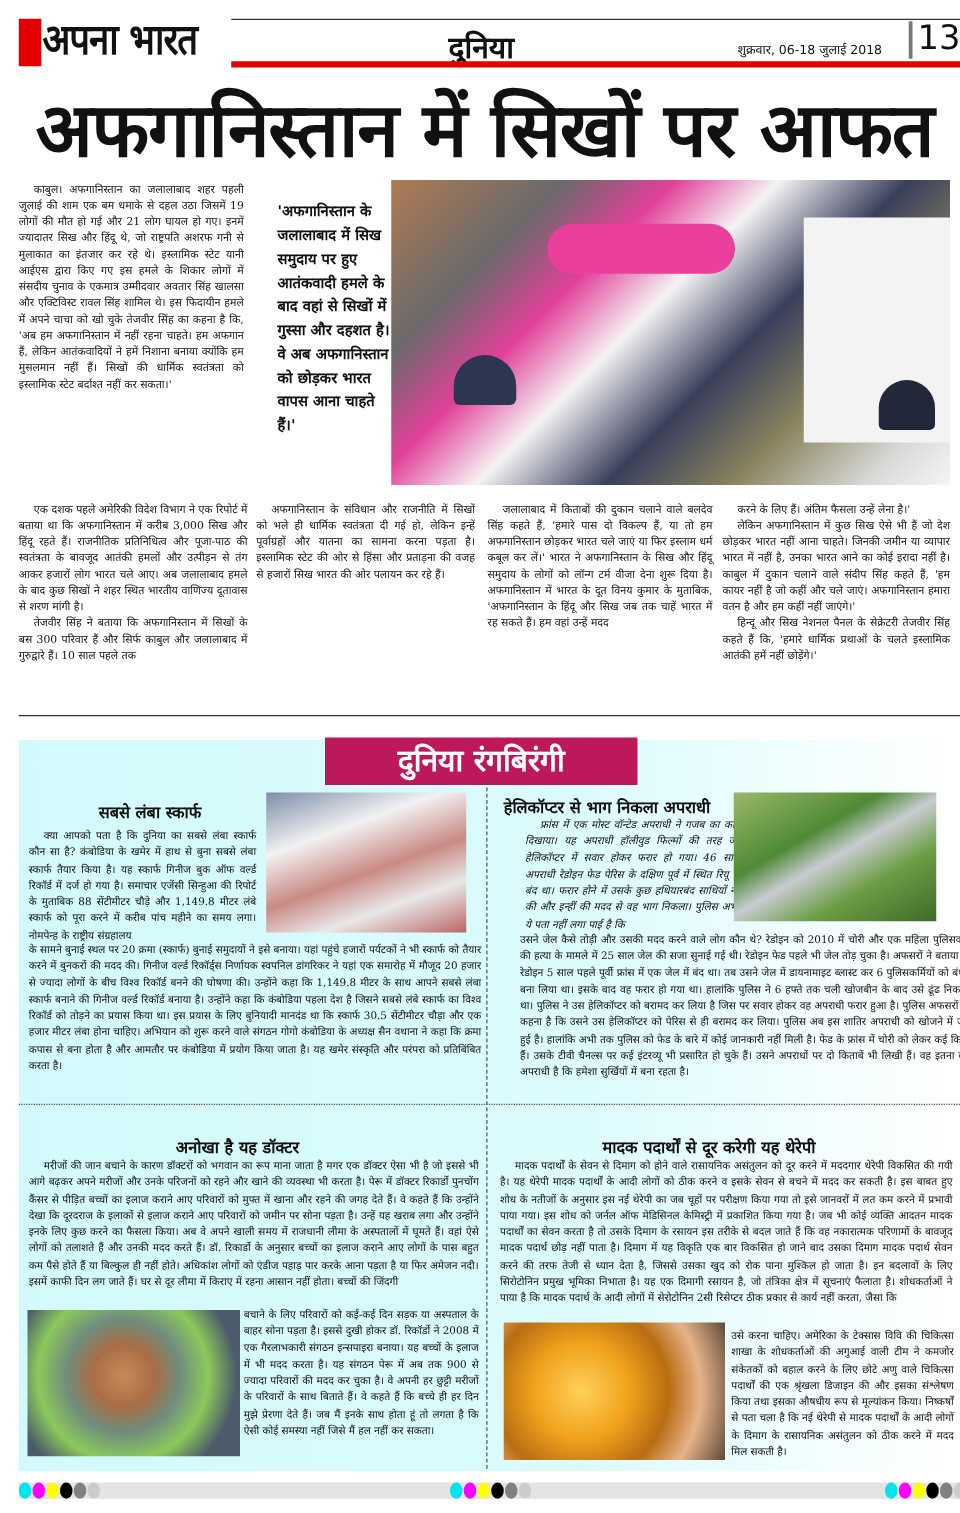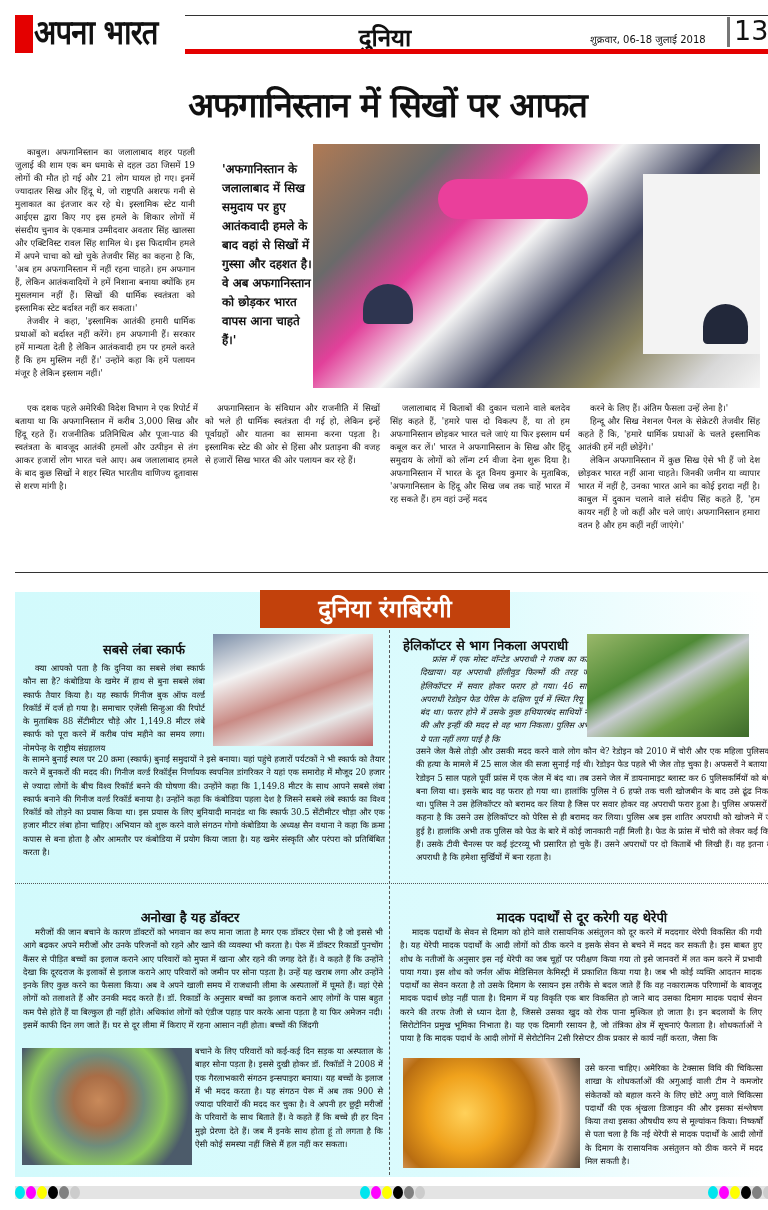--- a/index.html
+++ b/index.html
@@ -8,56 +8,56 @@
   
   #brand-bar{left:15px;top:15px;width:18px;height:38px;background:#e40000;}
   #brand{left:34px;top:10px;font-family:"DejaVu Sans",sans-serif;font-size:34px;font-weight:bold;letter-spacing:-1px;line-height:44px;transform:scaleX(0.86);transform-origin:left;}
   #top-rule{left:185px;top:15px;width:583px;height:1px;background:#333;}
   #red-rule{left:185px;top:49px;width:583px;height:5px;background:#e40000;}
   #section{left:330px;top:20px;width:110px;text-align:center;font-family:"DejaVu Sans",sans-serif;font-size:24px;font-weight:bold;}
   #date{left:590px;top:32px;font-family:"DejaVu Sans",sans-serif;font-size:10px;}
   #pg-sep{left:727px;top:17px;width:3px;height:30px;background:#777;}
   #page-no{left:734px;top:15px;font-family:"DejaVu Sans",sans-serif;font-size:27px;}
   
-  #headline{left:10px;top:72px;width:755px;font-family:"DejaVu Sans",sans-serif;font-size:34px;font-weight:900;line-height:66px;text-align:center;letter-spacing:-1px;}
+  #headline{left:10px;top:72px;width:755px;font-family:"DejaVu Sans",sans-serif;font-size:60px;font-weight:900;line-height:66px;text-align:center;letter-spacing:-1px;}
   .col{position:absolute;font-size:8.6px;line-height:13px;text-align:justify;}
   .col p{text-indent:12px;}
   #c1{left:15px;top:146px;width:180px;}
   #c1b{left:15px;top:402px;width:183px;}
   #c2{left:205px;top:402px;width:175px;}
   #c3{left:390px;top:402px;width:180px;}
   #c4{left:578px;top:402px;width:182px;}
   #quote{left:222px;top:160px;width:92px;font-family:"DejaVu Sans",sans-serif;font-size:11.8px;font-weight:bold;line-height:19px;}
   #photo-sikh{left:313px;top:144px;width:447px;height:244px;background:linear-gradient(135deg,#b07a54 0%,#6a6a6a 20%,#e2409a 33%,#f4f4f4 45%,#3a3f5c 60%,#8b8560 75%,#d8d8d8 90%,#f6f6f6 100%);}
   #photo-sikh .pink{position:absolute;left:125px;top:35px;width:150px;height:40px;background:#ea3f9b;border-radius:20px;}
   #photo-sikh .amb{position:absolute;left:330px;top:30px;width:117px;height:180px;background:#f3f3f3;}
   #photo-sikh .t1{position:absolute;left:50px;top:140px;width:50px;height:40px;background:#2e3550;border-radius:25px 25px 5px 5px;}
   #photo-sikh .t2{position:absolute;left:390px;top:160px;width:45px;height:40px;background:#22283a;border-radius:25px 25px 5px 5px;}
   #rule-mid{left:15px;top:572px;width:753px;height:1px;background:#333;}
   
   #rang-box{left:15px;top:592px;width:640px;height:585px;background:linear-gradient(90deg,#d2fafc 0%,#dcfbfd 60%,#ffffff 100%);}
-  #rang-title{left:260px;top:590px;width:250px;height:38px;background:#c2410c;color:#fff;font-family:"DejaVu Sans",sans-serif;font-size:24px;font-weight:bold;text-align:center;line-height:38px;}
+  #rang-title{left:260px;top:590px;width:250px;height:38px;background:#be185d;color:#fff;font-family:"DejaVu Sans",sans-serif;font-size:24px;font-weight:bold;text-align:center;line-height:38px;}
   #vdiv{left:389px;top:630px;width:0;height:545px;border-left:1px dashed #555;}
   #hdiv{left:15px;top:883px;width:753px;height:1px;border-top:1px dotted #555;}
   .h3{position:absolute;font-family:"DejaVu Sans",sans-serif;font-weight:bold;font-size:13px;}
   .s{position:absolute;font-size:8.3px;line-height:13.3px;text-align:justify;}
   .s p{text-indent:12px;}
-  #h-scarf{left:55px;top:640px;width:130px;text-align:right;}
+  #h-scarf{left:55px;top:640px;width:130px;text-align:center;}
   #scarf-a{left:23px;top:662px;width:182px;}
   #scarf-b{left:23px;top:753px;width:362px;}
   #photo-scarf{left:213px;top:634px;width:160px;height:112px;background:linear-gradient(160deg,#7b8ea8 0%,#f2f2f2 30%,#c98a84 55%,#e8e8e8 75%,#b66 100%);}
   #h-heli{left:403px;top:636px;width:185px;}
   #heli-a{left:420px;top:653px;width:186px;font-style:italic;}
   #heli-b{left:400px;top:745px;width:362px;margin-left:16px;}
   #photo-heli{left:587px;top:634px;width:162px;height:103px;background:linear-gradient(150deg,#9ab86a 0%,#4f8a36 35%,#c8ccd1 50%,#6c9d44 70%,#3d6b2a 100%);}
   #h-doc{left:100px;top:908px;width:180px;text-align:center;}
   #doc-a{left:23px;top:926px;width:360px;}
   #doc-b{left:195px;top:1045px;width:188px;}
   #photo-doc{left:22px;top:1048px;width:170px;height:117px;background:radial-gradient(circle at 45% 45%,#c98a5a 0%,#a96d46 22%,#6f8d7c 40%,#8cc95b 60%,#4c5b6a 80%);}
-  #h-drug{left:482px;top:908px;width:200px;text-align:center;}
+  #h-drug{left:482px;top:908px;width:200px;text-align:left;}
   #drug-a{left:400px;top:926px;width:362px;}
   #drug-b{left:585px;top:1062px;width:178px;}
   #photo-drug{left:403px;top:1058px;width:177px;height:110px;background:radial-gradient(circle at 35% 50%,#ffd15a 0%,#f0a21c 30%,#b86d12 55%,#e6b38a 75%,#5d4b3a 100%);}
   
   #reg-bar{left:15px;top:1186px;width:753px;height:13px;background:#e4e4e4;}
   .dots{position:absolute;top:1186px;display:flex;gap:1px;}
   .dot{width:10px;height:13px;border-radius:50%;}
 </style>
 </head>
 <body>
@@ -68,43 +68,43 @@
 <div class="abs" id="section">दुनिया</div>
 <div class="abs" id="date">शुक्रवार, 06-18 जुलाई 2018</div>
 <div class="abs" id="pg-sep"></div>
 <div class="abs" id="page-no">13</div>
 <div class="abs" id="red-rule" style="background: rgb(228, 0, 0);"></div>
 
 <h1 class="abs" id="headline">अफगानिस्तान में सिखों पर आफत</h1>
 
 <div class="col" id="c1">
   <p>काबुल। अफगानिस्तान का जलालाबाद शहर पहली जुलाई की शाम एक बम धमाके से दहल उठा जिसमें 19 लोगों की मौत हो गई और 21 लोग घायल हो गए। इनमें ज्यादातर सिख और हिंदू थे, जो राष्ट्रपति अशरफ गनी से मुलाकात का इंतजार कर रहे थे। इस्लामिक स्टेट यानी आईएस द्वारा किए गए इस हमले के शिकार लोगों में संसदीय चुनाव के एकमात्र उम्मीदवार अवतार सिंह खालसा और एक्टिविस्ट रावल सिंह शामिल थे। इस फिदायीन हमले में अपने चाचा को खो चुके तेजवीर सिंह का कहना है कि, 'अब हम अफगानिस्तान में नहीं रहना चाहते। हम अफगान हैं, लेकिन आतंकवादियों ने हमें निशाना बनाया क्योंकि हम मुसलमान नहीं हैं। सिखों की धार्मिक स्वतंत्रता को इस्लामिक स्टेट बर्दाश्त नहीं कर सकता।'</p>
-  <p>तेजवीर ने कहा, 'इस्लामिक आतंकी हमारी धार्मिक प्रथाओं को बर्दाश्त नहीं करेंगे। हम अफगानी हैं। सरकार हमें मान्यता देती है लेकिन आतंकवादी हम पर हमले करते हैं कि हम मुस्लिम नहीं हैं।' उन्होंने कहा कि हमें पलायन मंजूर है लेकिन इस्लाम नहीं।'</p>
 </div>
 <div class="abs" id="quote">'अफगानिस्तान के जलालाबाद में सिख समुदाय पर हुए आतंकवादी हमले के बाद वहां से सिखों में गुस्सा और दहशत है। वे अब अफगानिस्तान को छोड़कर भारत वापस आना चाहते हैं।'</div>
 <div class="abs" id="photo-sikh">
   <div class="pink"></div>
   <div class="amb"></div>
   <div class="t1"></div>
   <div class="t2"></div>
 </div>
 
 <div class="col" id="c1b">
   <p>एक दशक पहले अमेरिकी विदेश विभाग ने एक रिपोर्ट में बताया था कि अफगानिस्तान में करीब 3,000 सिख और हिंदू रहते हैं। राजनीतिक प्रतिनिधित्व और पूजा-पाठ की स्वतंत्रता के बावजूद आतंकी हमलों और उत्पीड़न से तंग आकर हजारों लोग भारत चले आए। अब जलालाबाद हमले के बाद कुछ सिखों ने शहर स्थित भारतीय वाणिज्य दूतावास से शरण मांगी है।</p>
+  <p>तेजवीर सिंह ने बताया कि अफगानिस्तान में सिखों के बस 300 परिवार हैं और सिर्फ काबुल और जलालाबाद में गुरुद्वारे हैं। 10 साल पहले तक</p>
 </div>
 <div class="col" id="c2">
   <p>अफगानिस्तान के संविधान और राजनीति में सिखों को भले ही धार्मिक स्वतंत्रता दी गई हो, लेकिन इन्हें पूर्वाग्रहों और यातना का सामना करना पड़ता है। इस्लामिक स्टेट की ओर से हिंसा और प्रताड़ना की वजह से हजारों सिख भारत की ओर पलायन कर रहे हैं।</p>
 </div>
 <div class="col" id="c3">
   <p>जलालाबाद में किताबों की दुकान चलाने वाले बलदेव सिंह कहते हैं, 'हमारे पास दो विकल्प हैं, या तो हम अफगानिस्तान छोड़कर भारत चले जाएं या फिर इस्लाम धर्म कबूल कर लें।' भारत ने अफगानिस्तान के सिख और हिंदू समुदाय के लोगों को लॉन्ग टर्म वीजा देना शुरू दिया है। अफगानिस्तान में भारत के दूत विनय कुमार के मुताबिक, 'अफगानिस्तान के हिंदू और सिख जब तक चाहें भारत में रह सकते हैं। हम वहां उन्हें मदद</p>
 </div>
 <div class="col" id="c4">
   <p>करने के लिए हैं। अंतिम फैसला उन्हें लेना है।'</p>
+  <p>लेकिन अफगानिस्तान में कुछ सिख ऐसे भी हैं जो देश छोड़कर भारत नहीं आना चाहते। जिनकी जमीन या व्यापार भारत में नहीं है, उनका भारत आने का कोई इरादा नहीं है। काबुल में दुकान चलाने वाले संदीप सिंह कहते हैं, 'हम कायर नहीं है जो कहीं और चले जाएं। अफगानिस्तान हमारा वतन है और हम कहीं नहीं जाएंगे।'</p>
   <p>हिन्दू और सिख नेशनल पैनल के सेक्रेटरी तेजवीर सिंह कहते हैं कि, 'हमारे धार्मिक प्रथाओं के चलते इस्लामिक आतंकी हमें नहीं छोड़ेंगे।'</p>
-  <p>लेकिन अफगानिस्तान में कुछ सिख ऐसे भी हैं जो देश छोड़कर भारत नहीं आना चाहते। जिनकी जमीन या व्यापार भारत में नहीं है, उनका भारत आने का कोई इरादा नहीं है। काबुल में दुकान चलाने वाले संदीप सिंह कहते हैं, 'हम कायर नहीं है जो कहीं और चले जाएं। अफगानिस्तान हमारा वतन है और हम कहीं नहीं जाएंगे।'</p>
 </div>
 
 <div class="abs" id="rule-mid"></div>
 
 <div class="abs" id="rang-box" style="width:753px;"></div>
 <div class="abs" id="rang-title">दुनिया रंगबिरंगी</div>
 <div class="abs" id="vdiv"></div>
 <div class="abs" id="hdiv"></div>
 
 <div class="h3" id="h-scarf">सबसे लंबा स्कार्फ</div>

